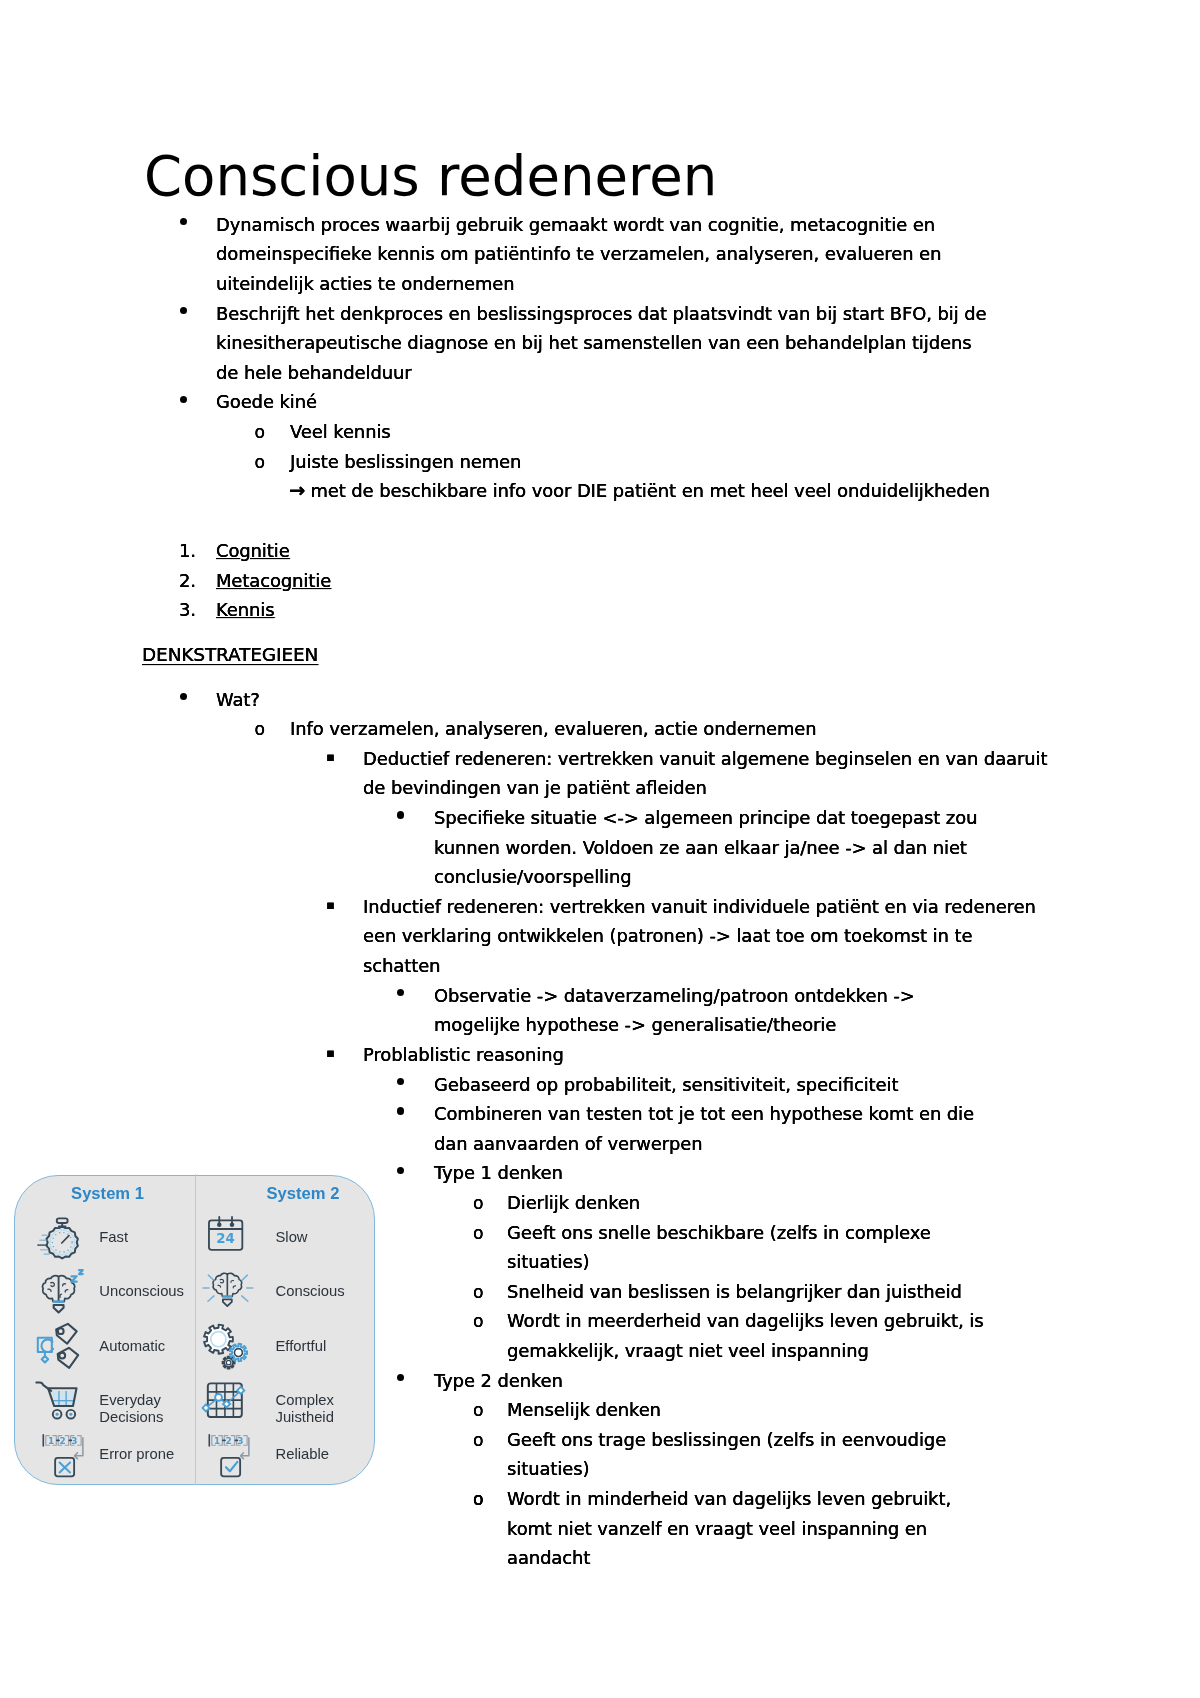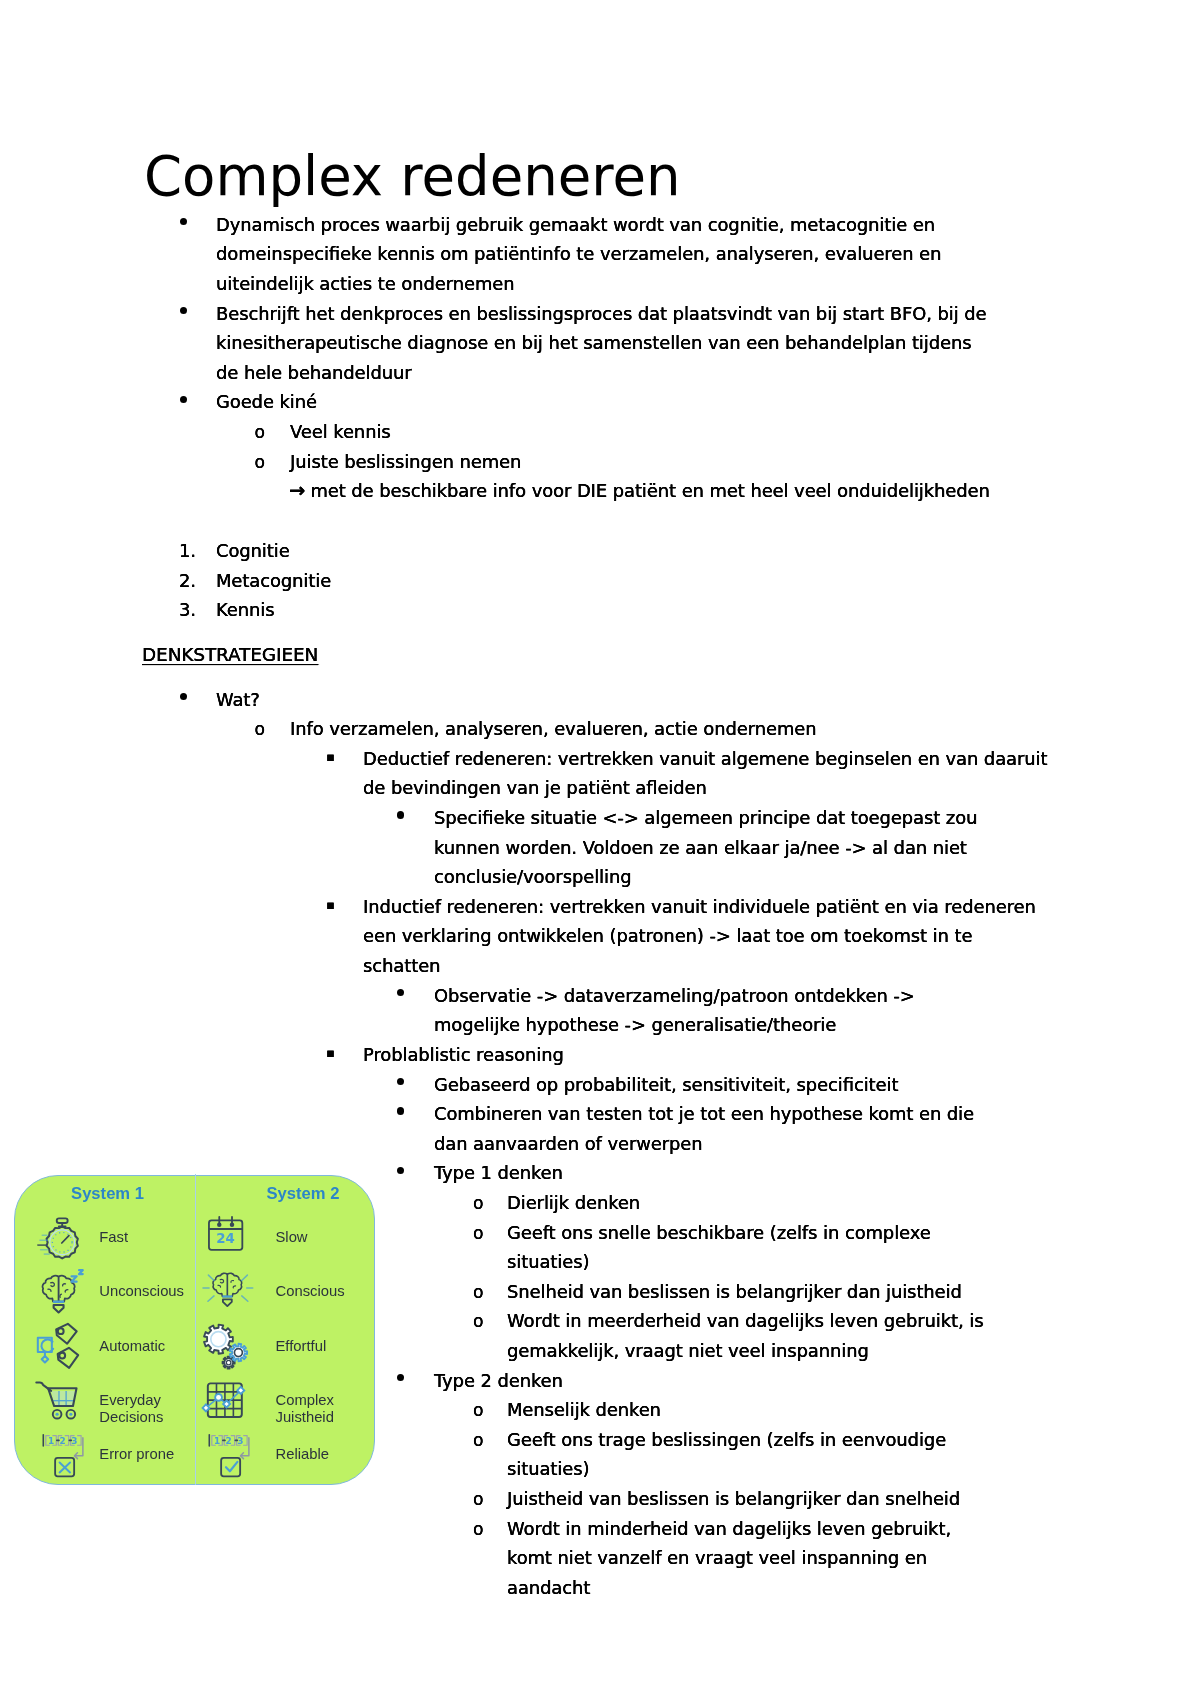--- a/index.html
+++ b/index.html
@@ -16,52 +16,52 @@
   .heading{margin-left:142px;text-decoration:underline;text-underline-offset:3.2px;
            text-decoration-thickness:1.1px;display:inline-block;font-size:18.3px;}
   .hrow{line-height:29.61px;}
   .spacer{height:15.1px;}
   
   .l1 .mk{left:180px;} .l1 .tx{margin-left:216px;margin-right:142px;}
   .l2 .mk{left:254.5px;} .l2 .tx{margin-left:290px;margin-right:142px;}
   .l3 .mk{left:326.2px;} .l3 .tx{margin-left:363px;margin-right:82px;}
   .l4 .mk{left:397px;} .l4 .tx{margin-left:434px;margin-right:142px;}
   .l5 .mk{left:473px;} .l5 .tx{margin-left:507px;margin-right:142px;}
-  .num .mk{left:179px;} .num .tx{margin-left:216px;margin-right:142px;}
+  .num .mk{left:179px;} .num .tx{margin-left:216px;margin-right:142px;text-decoration:underline;}
   .arrow .tx{margin-left:289px;margin-right:142px;}
   .m-o{font-size:17px;line-height:31.6px;}
   .m-sq{font-size:12.5px;line-height:25.6px;}
   .m-num{font-size:17.8px;line-height:29.61px;}
   .arw{font-size:19.4px;font-weight:600;letter-spacing:-0.5px;}
   .m-bul{font-size:0;line-height:29.61px;position:absolute;}
   .m-bul::before{content:"";display:block;width:7.4px;height:7.4px;border-radius:50%;
                  background:#000;position:absolute;top:8.3px;left:0;}
 
   
   .figure{position:absolute;left:13.7px;top:1174.5px;width:361px;height:310.5px;
-          border:1.4px solid #7fb8dd;border-radius:44px;box-sizing:border-box;background:#bef264;}
+          border:1.4px solid #7fb8dd;border-radius:44px;box-sizing:border-box;background:#e5e5e5;}
   .fig-divider{position:absolute;left:180px;top:-1.4px;width:1.3px;height:310.5px;background:#a8d2ea;}
   .fig-title{position:absolute;top:10.8px;font-family:"Liberation Sans",sans-serif;
              font-weight:700;font-size:16.6px;color:#2c86c8;line-height:1;}
   .fig-title-l{left:56.4px;}
   .fig-title-r{left:227.8px;margin-left:24px;}
   .fig-row{position:absolute;left:0;width:361px;height:50px;}
   .icw{position:absolute;top:0;width:48px;height:48px;display:block;}
   .icw svg{display:block;overflow:visible;}
   .icw-l{left:22.3px;} .icw-r{left:189.3px;}
   .ic{display:block;}
   .lbl{position:absolute;top:16.4px;font-family:"Liberation Sans",sans-serif;font-size:14.8px;
        line-height:16.9px;color:#2b333c;}
   .lbl-l{left:84.6px;width:95px;} .lbl-r{left:260.8px;width:98px;}
 </style>
 </head>
 <body>
 
 <div class="page">
-<div class="title">Complex redeneren</div>
+<div class="title">Conscious redeneren</div>
 <div class="content">
 <div class="li l1">
         <span class="mk m-bul">•</span>
         <span class="tx">Dynamisch proces waarbij gebruik gemaakt wordt van cognitie, metacognitie en domeinspecifieke kennis om patiëntinfo te verzamelen, analyseren, evalueren en uiteindelijk acties te ondernemen</span>
       </div>
 <div class="li l1">
         <span class="mk m-bul">•</span>
         <span class="tx">Beschrijft het denkproces en beslissingsproces dat plaatsvindt van bij start BFO, bij de kinesitherapeutische diagnose en bij het samenstellen van een behandelplan tijdens de hele behandelduur</span>
       </div>
 <div class="li l1">
@@ -159,21 +159,20 @@
 <div class="li l5">
         <span class="mk m-o">o</span>
         <span class="tx">Menselijk denken</span>
       </div>
 <div class="li l5">
         <span class="mk m-o">o</span>
         <span class="tx">Geeft ons trage beslissingen (zelfs in eenvoudige situaties)</span>
       </div>
 <div class="li l5">
         <span class="mk m-o">o</span>
-        <span class="tx">Juistheid van beslissen is belangrijker dan snelheid</span>
       </div>
 <div class="li l5">
         <span class="mk m-o">o</span>
         <span class="tx">Wordt in minderheid van dagelijks leven gebruikt, komt niet vanzelf en vraagt veel inspanning en aandacht</span>
       </div>
 </div>
 <div class="figure">
   <div class="fig-divider"></div>
   <div class="fig-title fig-title-l">System 1</div>
   <div class="fig-title fig-title-r">System 2</div>

